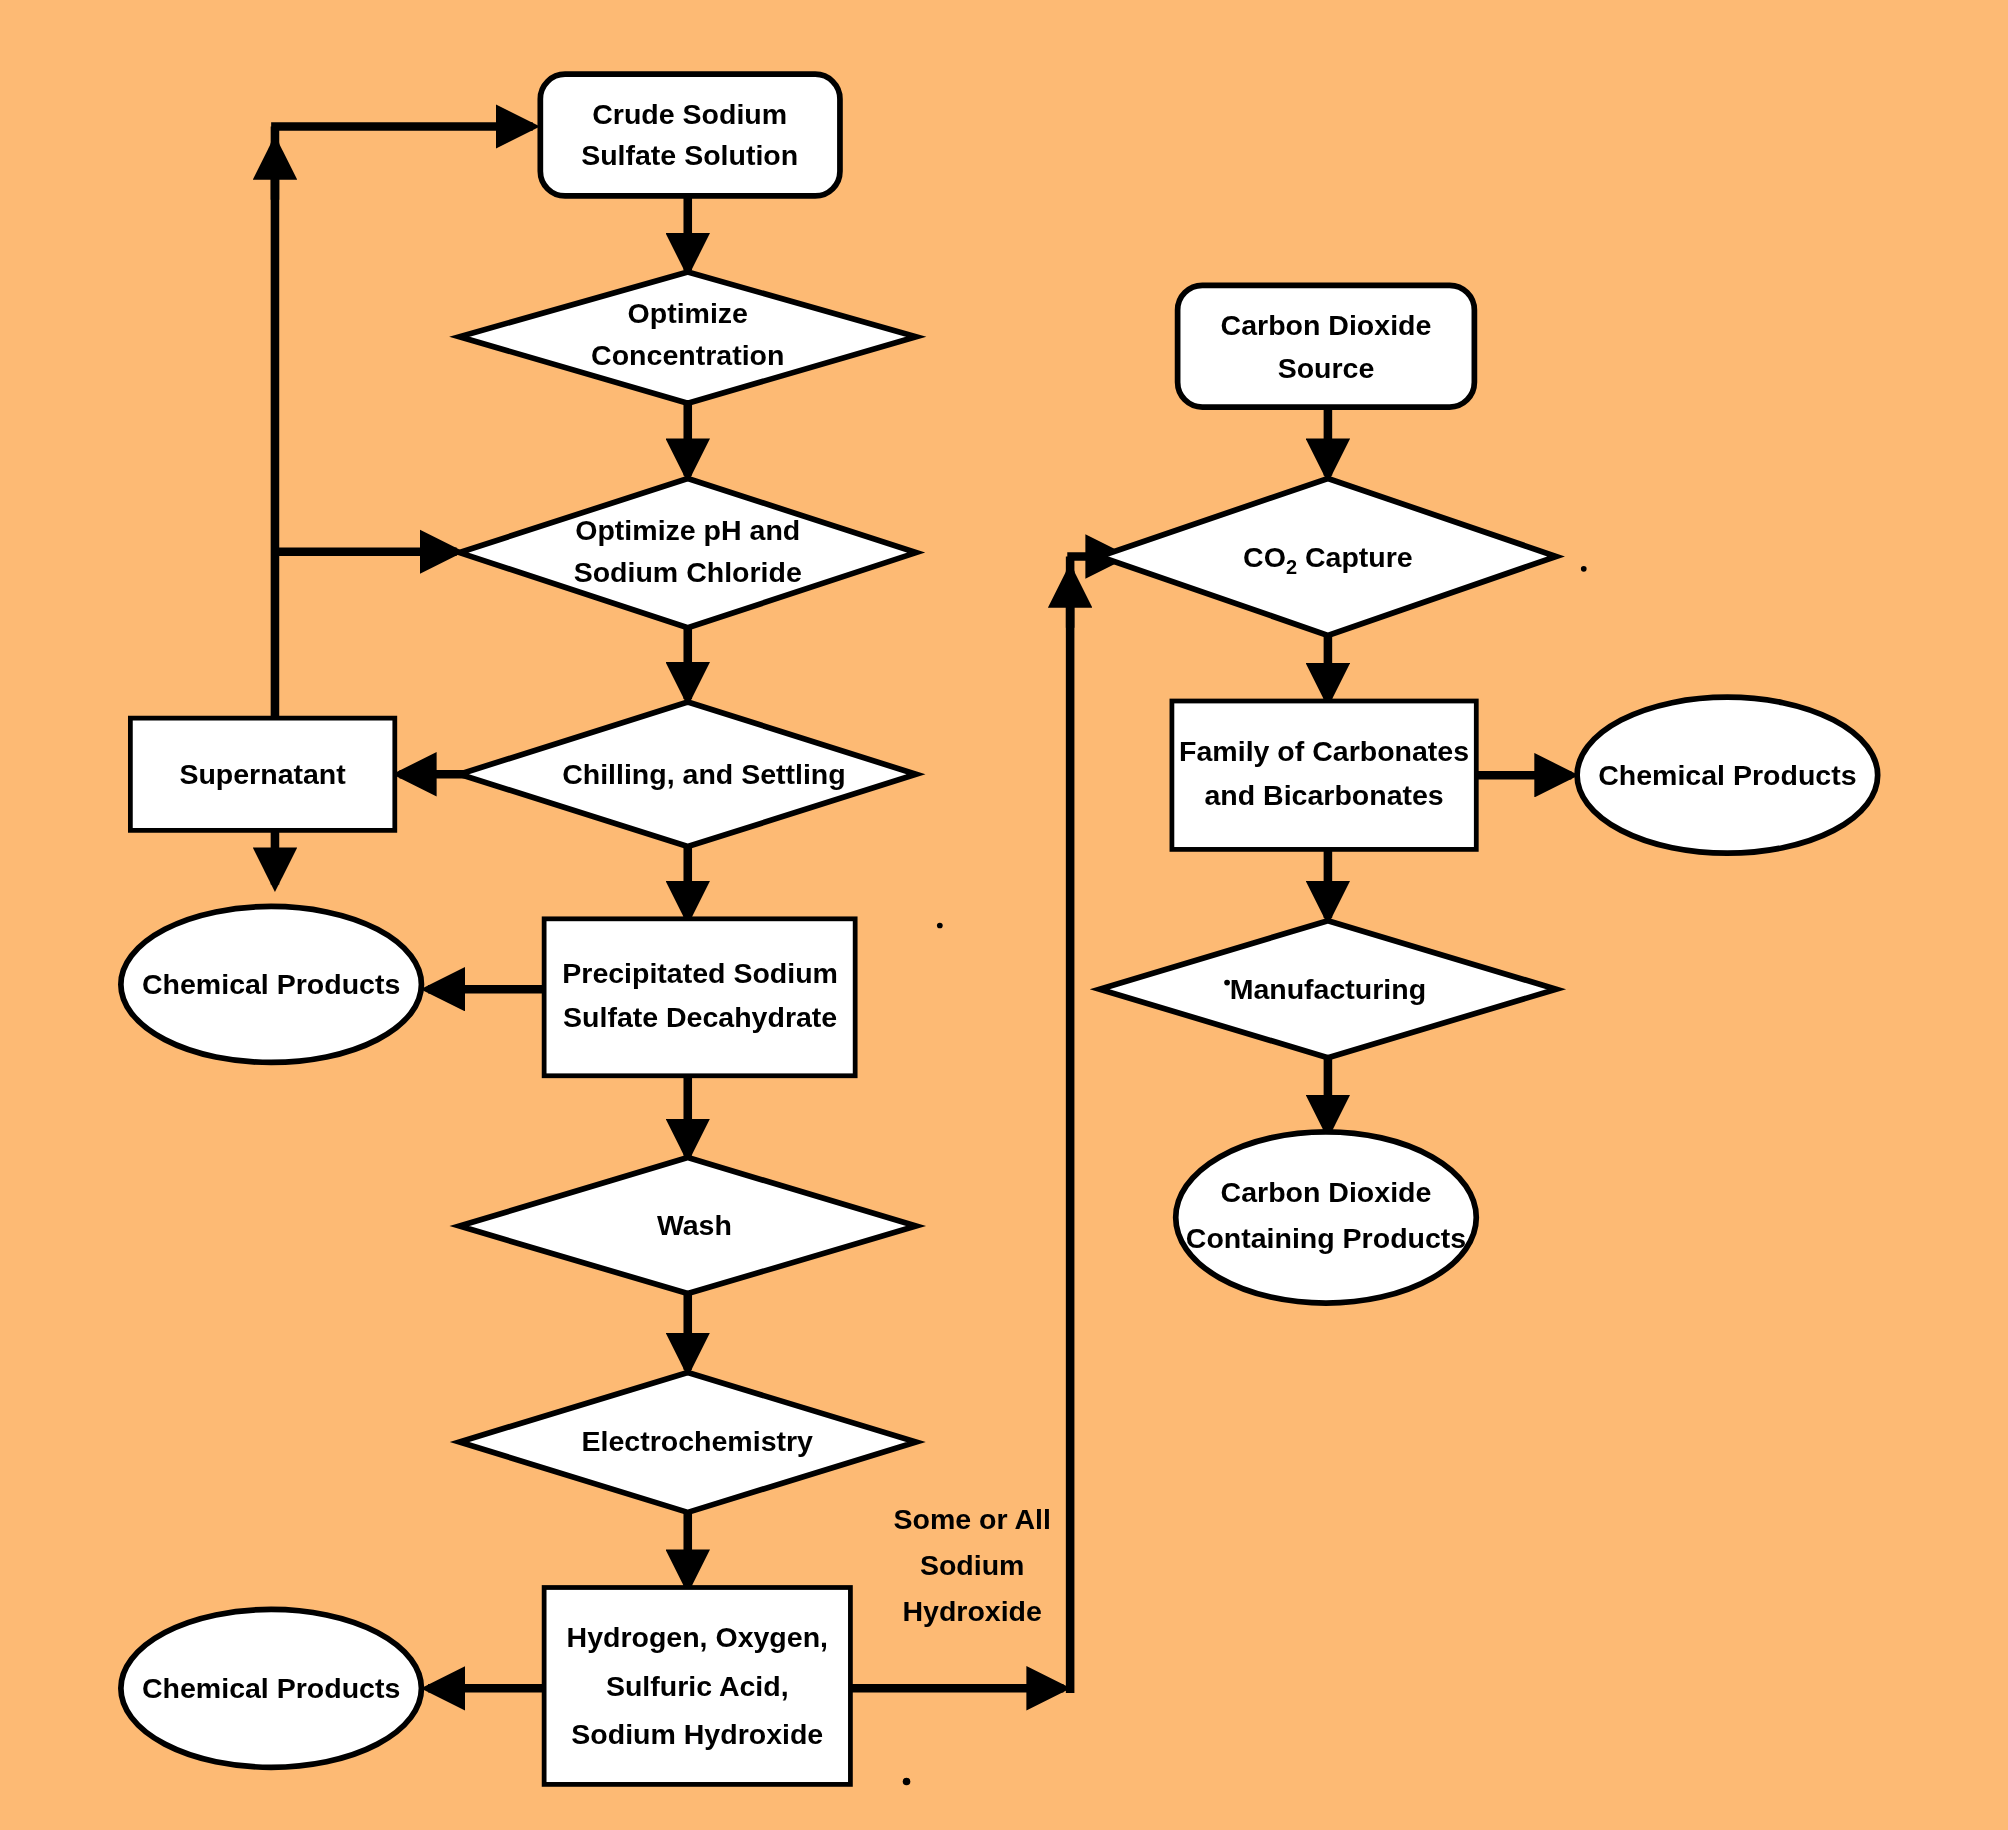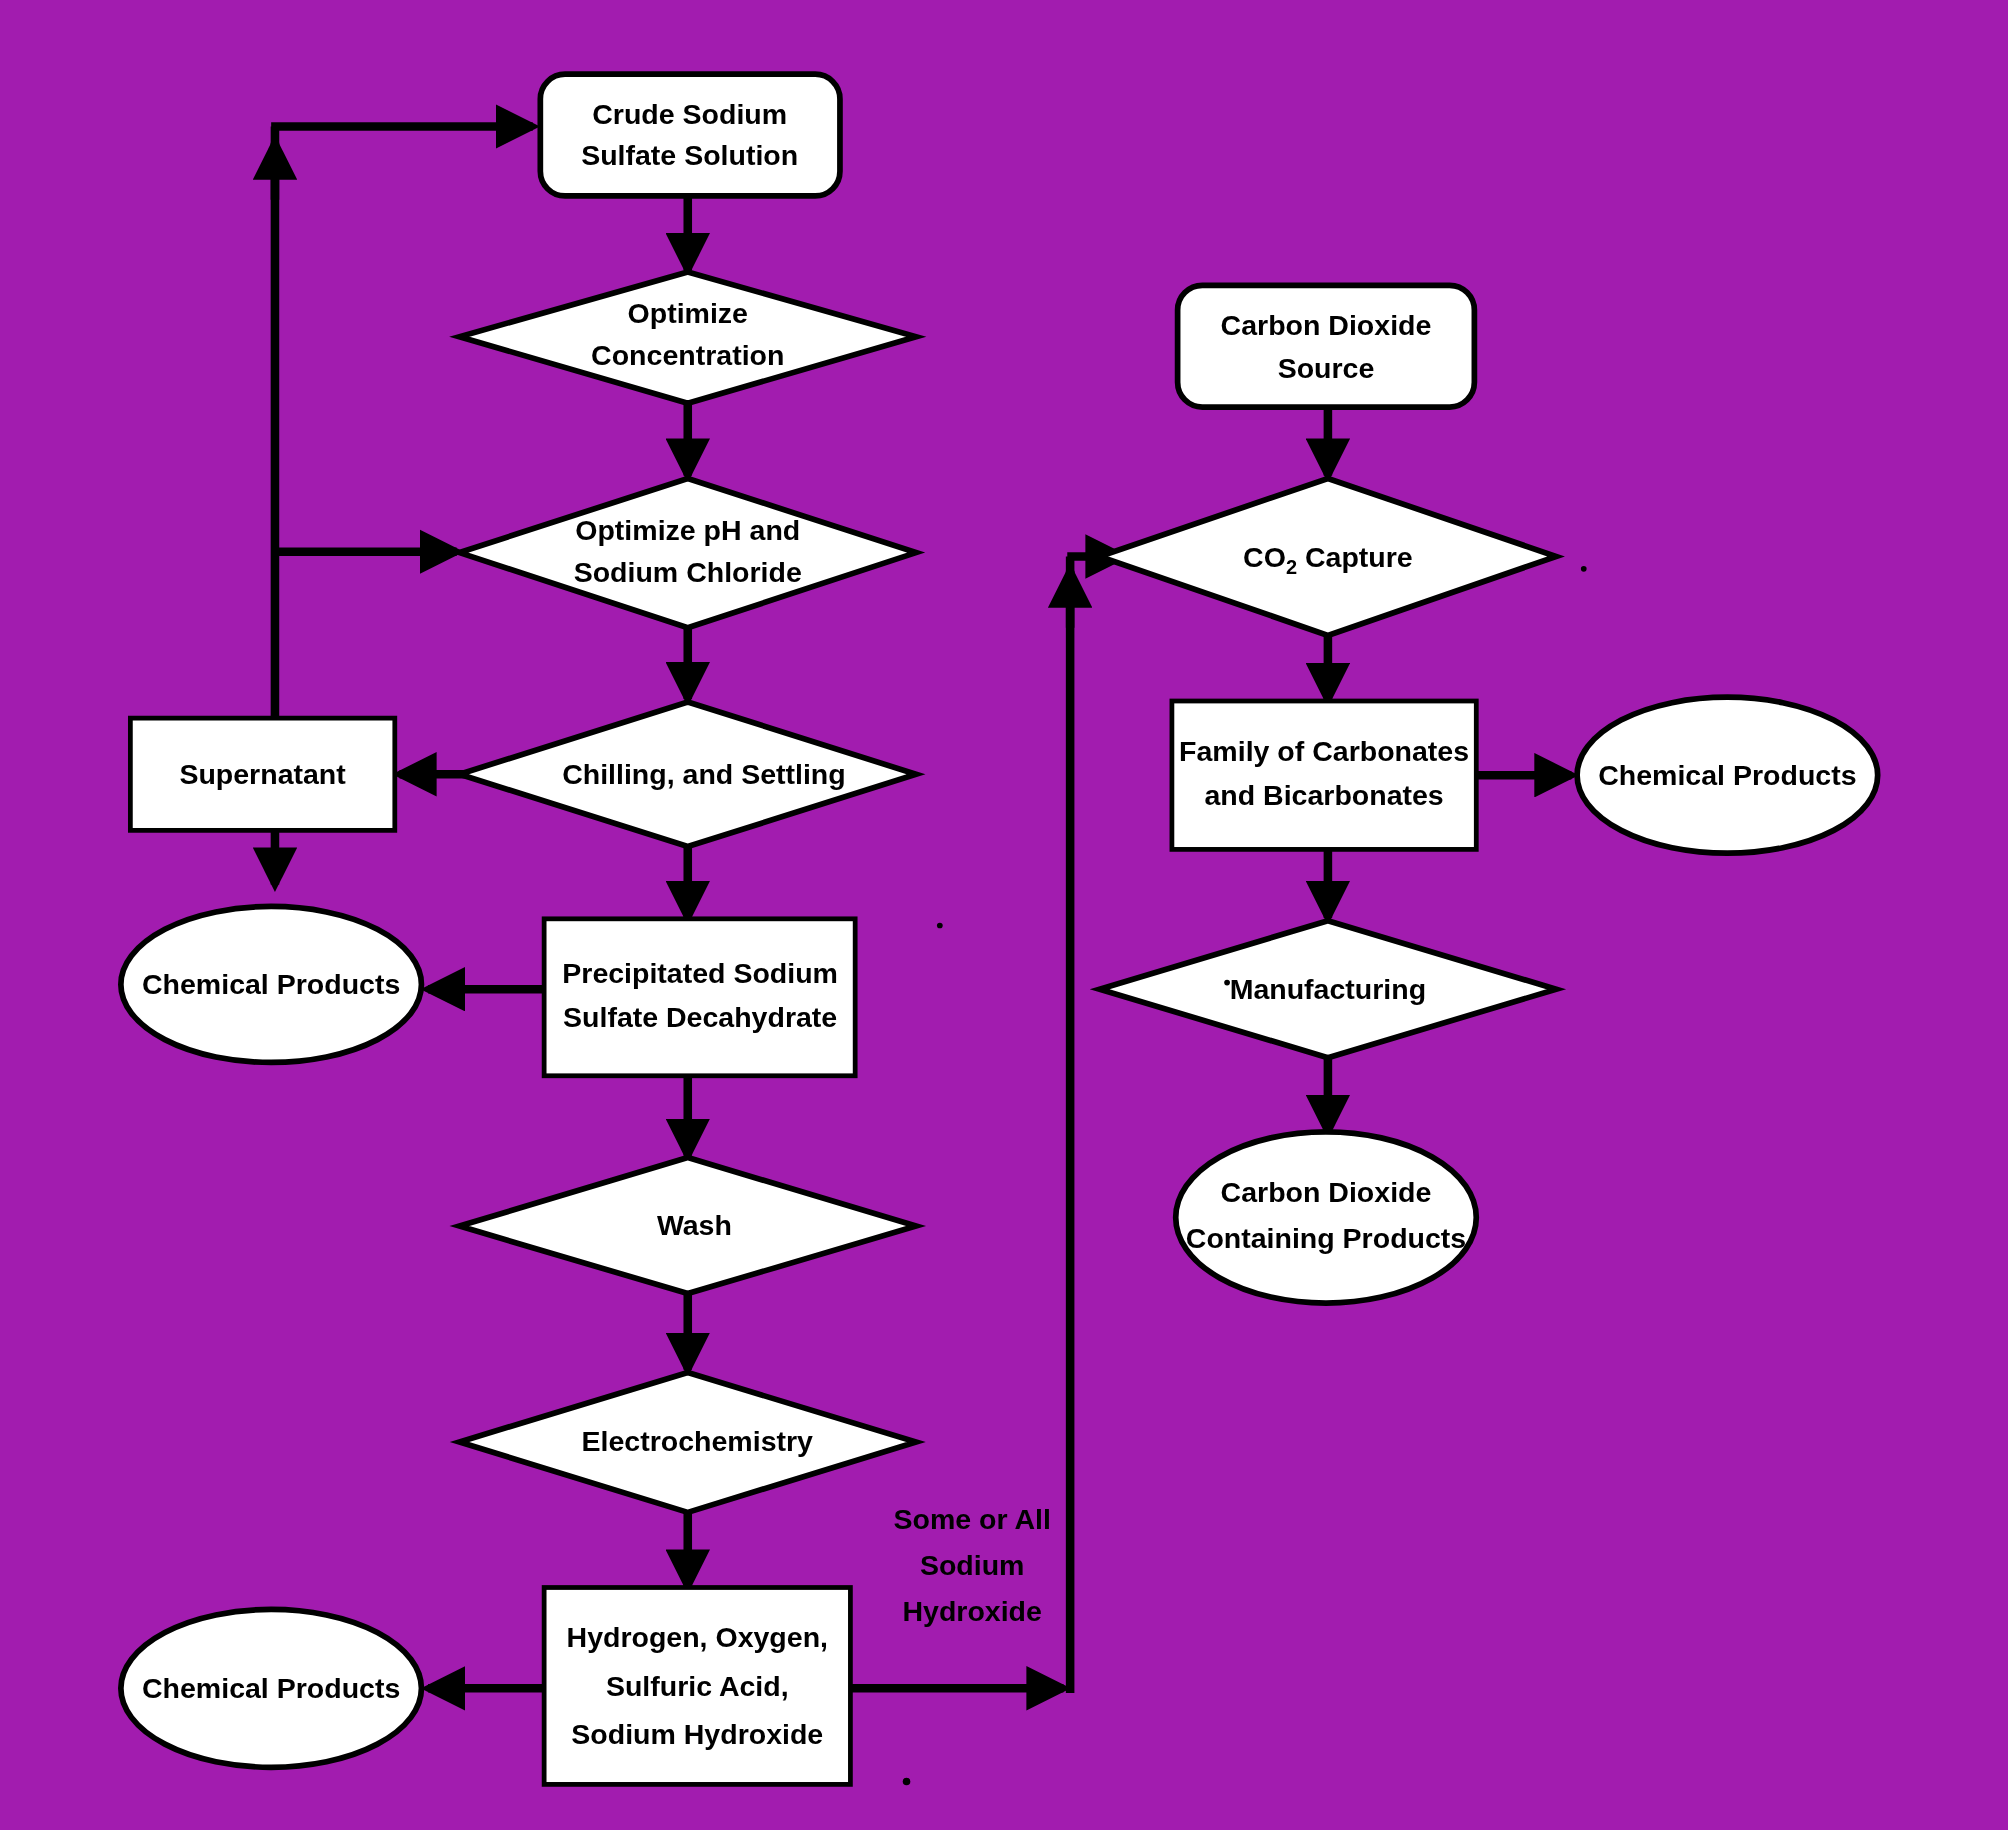--- a/index.html
+++ b/index.html
@@ -7,21 +7,21 @@
     padding: 0;
     background: #ffffff;
   }
   body {
     font-family: "Liberation Sans", sans-serif;
   }
   #canvas {
     position: relative;
     width: 2009px;
     height: 1831px;
-    background: #a21caf;
+    background: #fdba74;
     overflow: hidden;
   }
   svg#flow {
     position: absolute;
     left: 0;
     top: 0;
     width: 2009px;
     height: 1831px;
   }
   .node-text {

